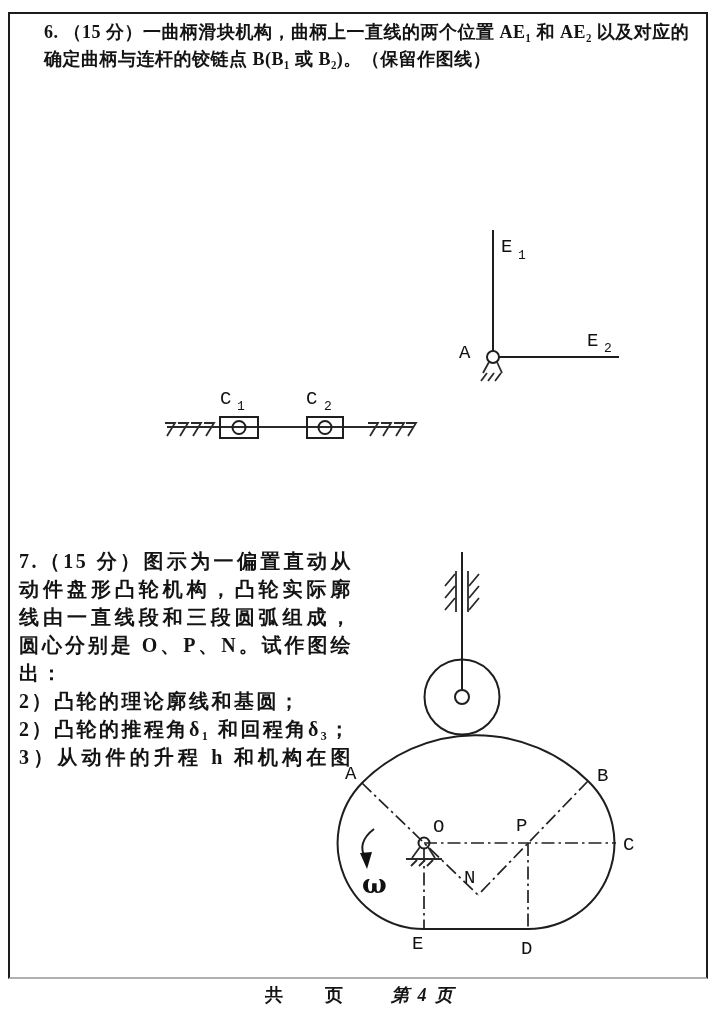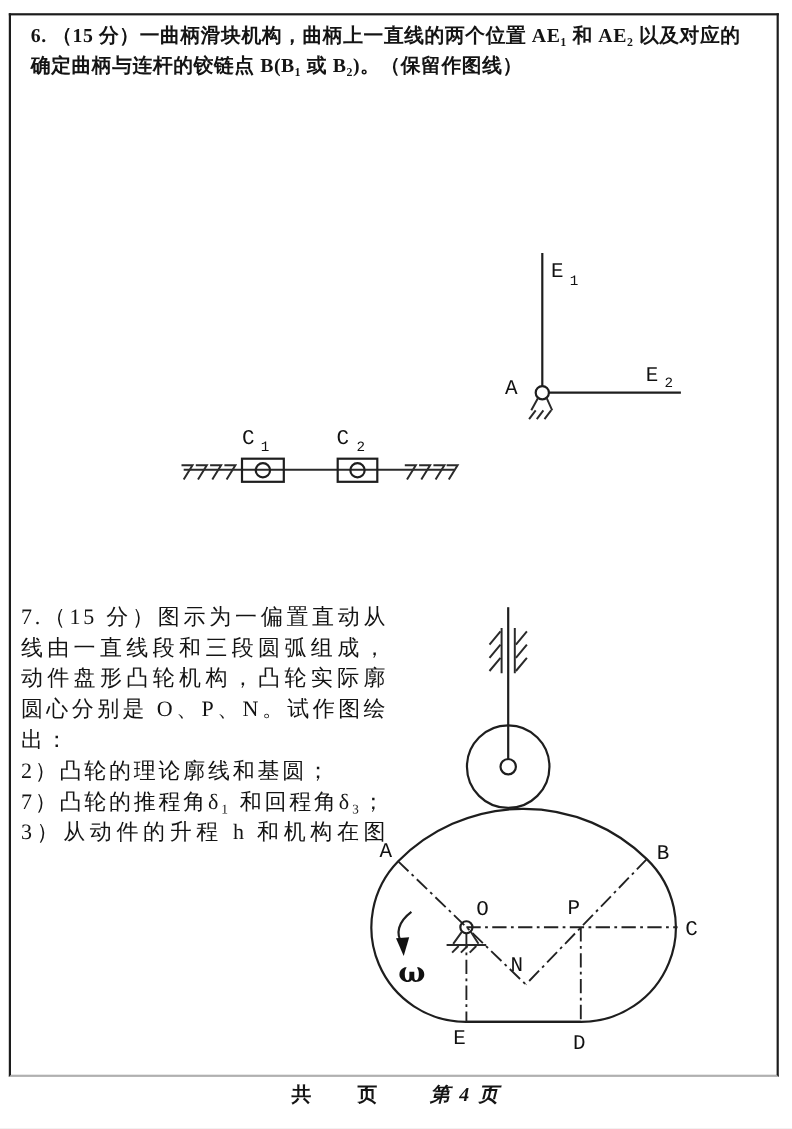--- a/index.html
+++ b/index.html
@@ -6,26 +6,26 @@
   .page{
     position:relative;width:720px;height:1026px;background:#ffffff;
     overflow:hidden;margin:0 auto;
     font-family:"Liberation Serif","DejaVu Serif",serif;color:#141414;
   }
   .frame{
     position:absolute;left:8px;top:12px;width:696px;height:963px;
     border:2px solid #1c1c1c;border-bottom:2px solid #b0b0b0;
   }
   .q6-text{
-    position:absolute;left:28px;top:19px;width:670px;
+    position:absolute;left:44px;top:19px;width:670px;
     font-size:18px;line-height:27px;letter-spacing:0.5px;font-weight:600;
   }
   .q7-text{
     position:absolute;left:19px;top:547px;width:334px;
-    font-size:20px;line-height:28px;letter-spacing:2.5px;font-weight:400;
+    font-size:20px;line-height:28px;letter-spacing:2.5px;font-weight:700;
   }
   .q7-text .tline{text-align:justify;text-align-last:justify;}
   .q7-text .tline.noj{text-align:left;text-align-last:left;}
   svg.fig{position:absolute;left:0;top:0;}
   .stroke{stroke:#1e1e1e;fill:none;stroke-width:2;}
   .thin{stroke:#2a2a2a;fill:none;stroke-width:1.8;}
   .dd{stroke:#222;fill:none;stroke-width:1.7;stroke-dasharray:13 4 2.5 4;}
   .lbl{font-family:"Liberation Mono","DejaVu Sans Mono",monospace;font-size:19px;fill:#111;}
   .lbl-s{font-family:"Liberation Mono","DejaVu Sans Mono",monospace;font-size:13px;fill:#111;}
   .omega{font-family:"DejaVu Serif",serif;font-size:26px;font-weight:bold;fill:#111;}
@@ -44,26 +44,26 @@
 
   <div class="frame"></div>
 
   <div class="q6-text">
     <div class="tline">6. （15 分）一曲柄滑块机构，曲柄上一直线的两个位置 AE₁ 和 AE₂ 以及对应的</div>
     <div class="tline">确定曲柄与连杆的铰链点 B(B₁ 或 B₂)。（保留作图线）</div>
   </div>
 
   <div class="q7-text">
     <div class="tline">7.（15 分）图示为一偏置直动从</div>
+    <div class="tline">动件盘形凸轮机构，凸轮实际廓</div>
     <div class="tline">线由一直线段和三段圆弧组成，</div>
-    <div class="tline">动件盘形凸轮机构，凸轮实际廓</div>
     <div class="tline">圆心分别是 O、P、N。试作图绘</div>
     <div class="tline noj">出：</div>
     <div class="tline noj">2）凸轮的理论廓线和基圆；</div>
-    <div class="tline noj">7）凸轮的推程角δ₁ 和回程角δ₃；</div>
+    <div class="tline noj">2）凸轮的推程角δ₁ 和回程角δ₃；</div>
     <div class="tline">3）从动件的升程 h 和机构在图</div>
   </div>
 
   <svg class="fig" width="720" height="1026" viewBox="0 0 720 1026">
 
     <g>
       <line class="stroke" x1="493" y1="230" x2="493" y2="351" stroke-width="2.6"></line>
       <line class="stroke" x1="499" y1="357" x2="619" y2="357" stroke-width="2.6"></line>
       <circle class="stroke" cx="493" cy="357" r="6" fill="#fff"></circle>
       <path class="thin" d="M489,362 L483,373 M497,362 L502,373 M481,381 L487,373 M488,381 L494,373 M495,381 L501,373"></path>

